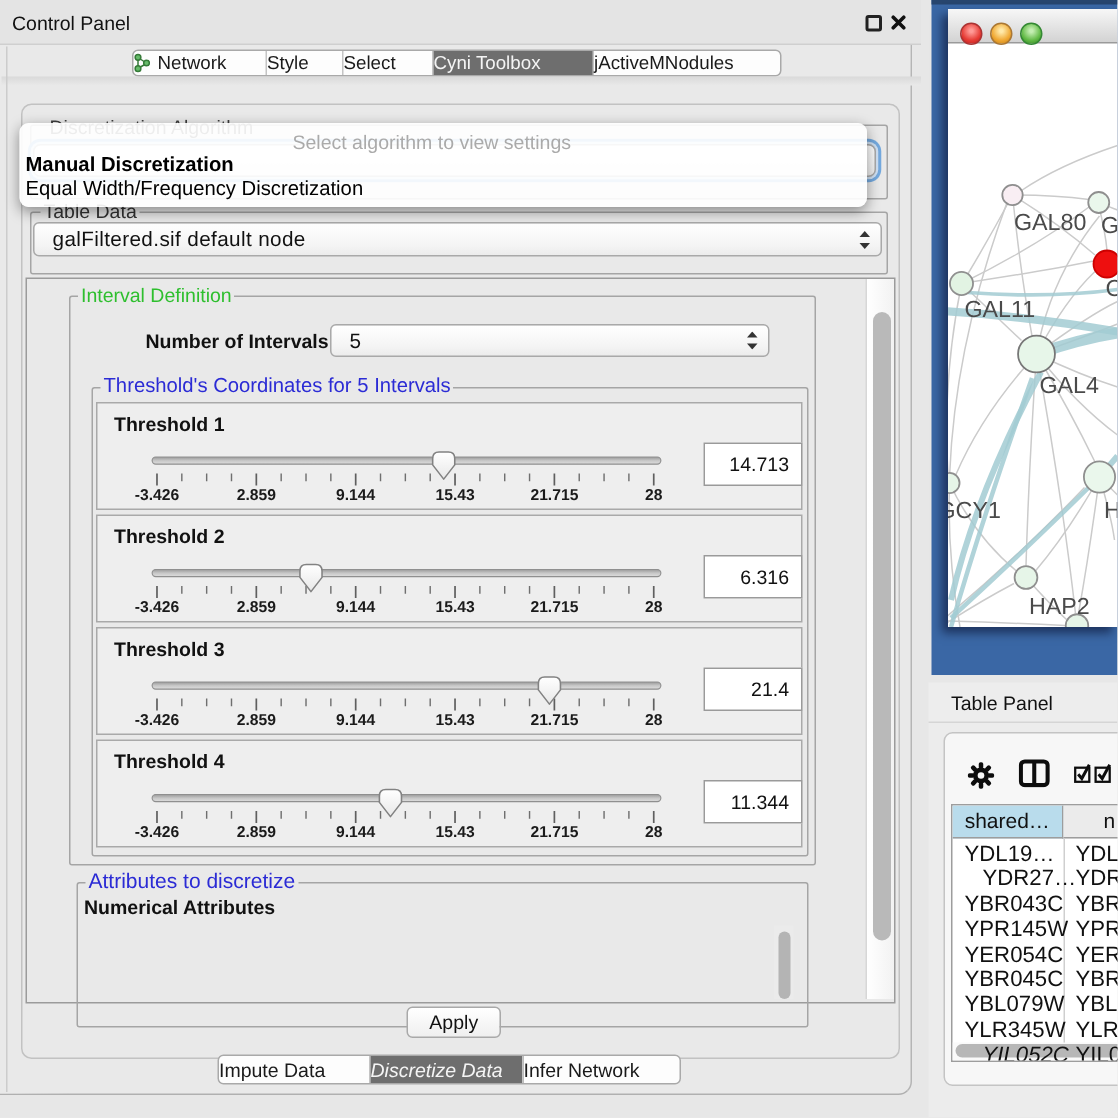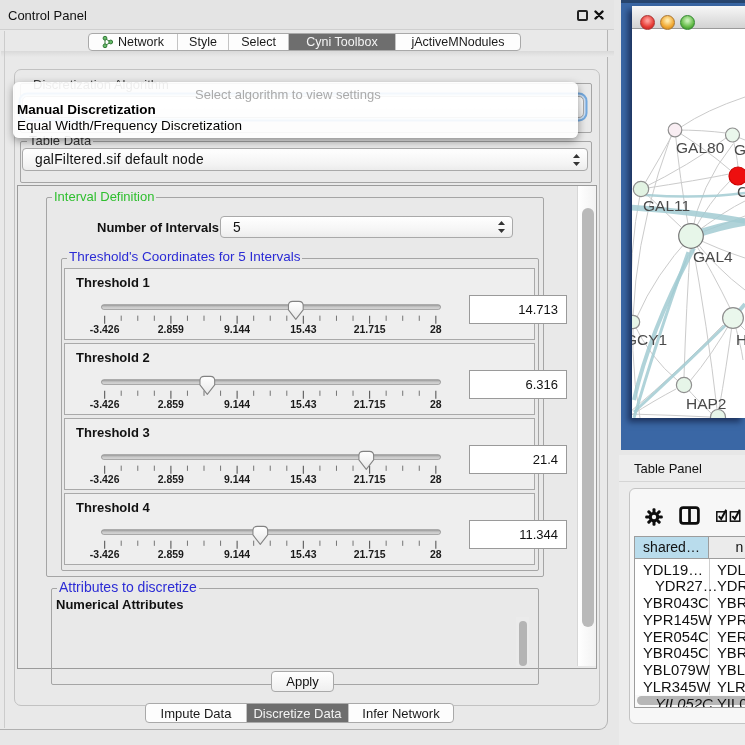--- a/index.html
+++ b/index.html
@@ -11,21 +11,21 @@
          border-right:1px solid #b5b5b5;border-bottom:1px solid #b0b0b0;
          border-bottom-right-radius:9px;}
   #cptitle{left:0;top:0;width:614px;height:29px;background:#e4e4e4;
            border-bottom:1px solid #cfcfcf;}
   #cptitle .t{position:absolute;left:8px;top:8px;font-size:13px;color:#111;}
   .flicon{position:absolute;left:577px;top:10px;width:7px;height:7px;
           border:2px solid #222;border-radius:2px;}
   
   .seg{position:absolute;display:flex;background:#fdfdfd;border:1px solid #a9a9a9;
        border-radius:4px;overflow:hidden;height:16px;}
-  .seg .s{display:flex;align-items:center;justify-content:center;
+  .seg .s{display:flex;align-items:center;
           font-size:12.5px;color:#1a1a1a;border-right:1px solid #c4c4c4;
           white-space:nowrap;}
   .seg .s:last-child{border-right:none;}
   .seg .sel{background:#6e6e6e;color:#f4f4f4;}
   .segb{height:18px;}
   .segb .s{font-size:13px;}
   
   #content{left:6px;top:69px;width:568px;height:637px;}
   .grouplbl{position:absolute;font-size:13px;color:#333;background:#e9e9e9;padding:0 2px;}
   .groupbox{position:absolute;border:1px solid #a5a5a5;border-radius:2px;}
@@ -39,21 +39,21 @@
   #vscroll{right:0;top:0;width:18px;height:480px;background:linear-gradient(90deg,#ffffff,#f2f2f2);
            border-left:1px solid #d7d7d7;}
   #vscroll .thumb{position:absolute;left:4px;top:22px;width:12px;height:419px;
                   background:#b9b9b9;border-radius:6px;}
   
   .tpanel{position:absolute;left:46px;width:469px;height:70px;background:#eeeeee;
           border:1px solid #a9a9a9;}
   .tpanel .tt{position:absolute;left:11px;top:6px;font-size:13px;font-weight:bold;color:#111;}
   .tpanel .field{position:absolute;left:404px;top:26px;width:56px;height:27px;
                  background:#ffffff;border:1px solid #9a9a9a;font-size:13px;color:#111;
-                 text-align:right;line-height:27px;padding-right:8px;padding-left:32px;}
+                 text-align:right;line-height:27px;padding-right:8px;}
   .sliders{position:absolute;left:0;top:30px;width:469px;height:38px;}
   
   .pushbtn{position:absolute;background:linear-gradient(#ffffff,#efefef);
            border:1px solid #a9a9a9;border-radius:4px;font-size:13px;color:#111;
            text-align:center;}
   
   #numlist{position:absolute;background:#ffffff;font-size:13px;color:#111;}
   #numlist div{padding-left:6px;height:17px;line-height:17px;}
   
   #bluebg{left:621px;top:0;width:124px;height:450px;background:#3a67a5;}
@@ -231,21 +231,21 @@
     <div class="abs" id="vscroll">
         <div class="thumb"></div>
       </div>
   </div>
 
   <div class="pushbtn" style="left:265px;top:602px;width:61px;height:19px;line-height:19px;">Apply</div>
 </div>
 
 <div class="seg segb" style="left:145px;top:703px;">
   <div class="s" style="width:100px;">Impute Data</div>
-  <div class="s sel" style="width:101px;">Discretize Data</div>
+  <div class="s sel" style="width:101px;font-style:italic;">Discretize Data</div>
   <div class="s" style="width:104px;">Infer Network</div>
 </div>
 
 <div class="abs" id="popup" style="left:13px;top:82px;width:565px;height:56px;
      background:rgba(255,255,255,0.91);border-radius:6px;
      box-shadow:0 3px 9px rgba(0,0,0,0.40);"></div>
 <div class="abs" style="left:195px;top:87px;width:220px;font-size:13px;color:#aaaaaa;">Select algorithm to view settings</div>
 <div class="abs" style="left:17px;top:102px;font-size:13.5px;font-weight:bold;color:#000;">Manual Discretization</div>
 <div class="abs" style="left:17px;top:118px;font-size:13.5px;color:#000;">Equal Width/Frequency Discretization</div>
 

